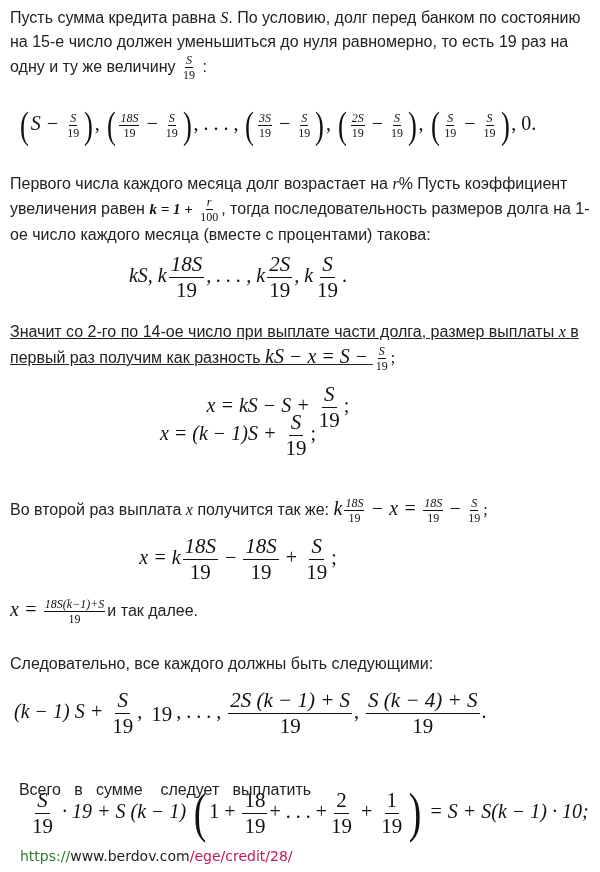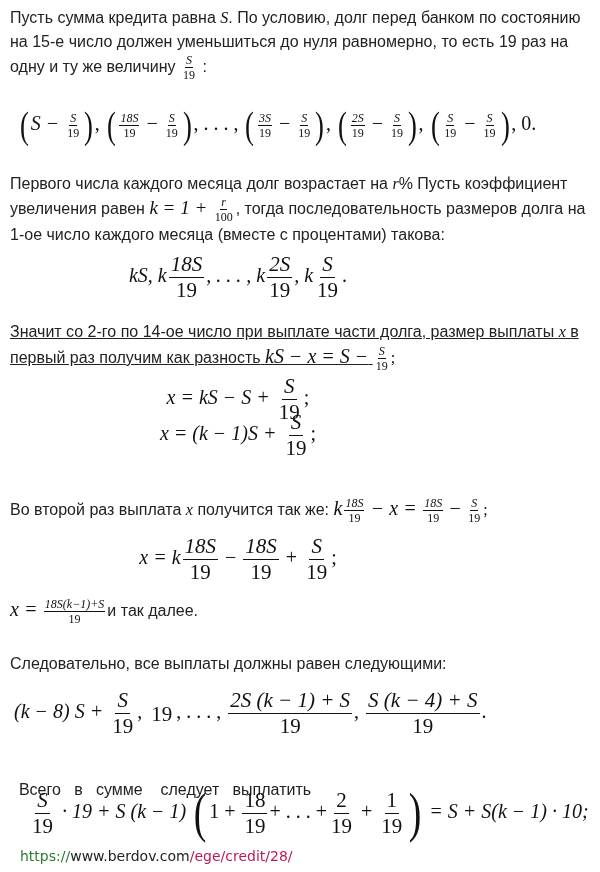--- a/index.html
+++ b/index.html
@@ -77,21 +77,21 @@
   <span>−</span>
   <span class="frac sfrac">
       <span class="num mi">S</span>
       <span class="den">19</span>
     </span><span class="big-paren">)</span><span>, 0.</span>
 </div>
 
 <div class="p" style="top:172px;">
   <span>Первого числа каждого месяца долг возрастает на</span>
   <span class="m mi">r</span><span>% Пусть коэффициент увеличения равен</span>
-  <span class="m mi" style="font-size:19px;">k = 1 +</span>
+  <span class="m mi" style="font-size:15px;font-weight:bold;">k = 1 +</span>
   <span class="frac sfrac m">
       <span class="num mi">r</span>
       <span class="den">100</span>
     </span><span>, тогда последовательность размеров долга на 1-ое число каждого месяца (вместе с процентами) такова:</span>
 </div>
 
 <div class="disp" style="top:254px; font-size:20px;">
   <span class="mi">kS,  k</span><span class="frac lfrac">
       <span class="num mi">18S</span>
       <span class="den">19</span>
@@ -108,21 +108,21 @@
   <span>Значит со 2-го по 14-ое число при выплате части долга, размер выплаты</span>
   <span class="m mi">x</span>
   <span>в первый раз получим как разность</span>
   <span class="m mi" style="font-size:20px;">kS − x = S −</span>
   <span class="frac sfrac m">
       <span class="num mi">S</span>
       <span class="den">19</span>
     </span><span class="m">;</span>
 </div>
 
-<div class="disp" style="top:376px; font-size:20px;">
+<div class="disp" style="top:384px; font-size:20px;padding-left:40px;">
   <span class="mi">x = kS − S +</span>
   <span class="frac lfrac">
       <span class="num mi">S</span>
       <span class="den">19</span>
     </span><span>;</span>
 </div>
 <div class="disp" style="top:412px; font-size:20px;">
   <span class="mi">x = (k − 1)S +</span>
   <span class="frac lfrac">
       <span class="num mi">S</span>
@@ -169,25 +169,25 @@
 
 <div class="p" style="top:597px;">
   <span class="m mi" style="font-size:20px;">x =</span>
   <span class="frac sfrac m">
       <span class="num mi">18S(k−1)+S</span>
       <span class="den">19</span>
     </span><span>и так далее.</span>
 </div>
 
 <div class="p" style="top:652px;">
-  <span>Следовательно, все выплаты должны равен следующими:</span>
+  <span>Следовательно, все каждого должны быть следующими:</span>
 </div>
 
 <div class="disp" style="top:690px; left:14px; width:auto; text-align:left; font-size:20px;">
-  <span class="mi">(k − 8) S +</span>
+  <span class="mi">(k − 1) S +</span>
   <span class="frac lfrac">
       <span class="num mi">S</span>
       <span class="den">19</span>
     </span><span>,</span>
   <span class="frac lfrac">
       <span class="den">19</span>
     </span><span>, . . . ,</span>
   <span class="frac lfrac">
       <span class="num mi">2S (k − 1) + S</span>
       <span class="den">19</span>

